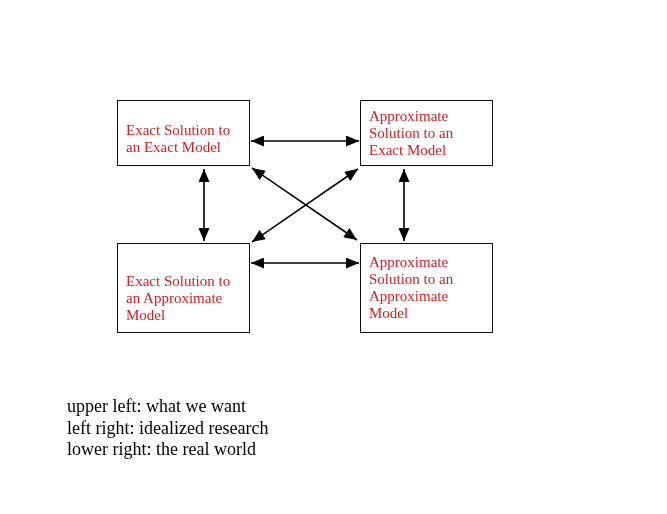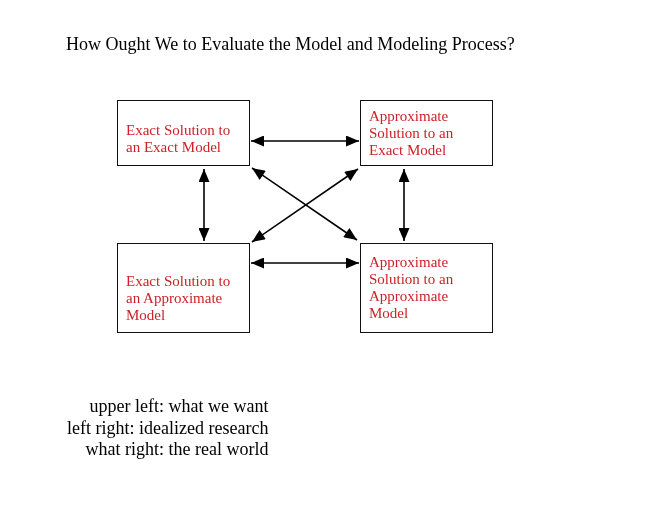--- a/index.html
+++ b/index.html
@@ -59,29 +59,27 @@
   .box.bl { left: 117px; top: 243px; width: 133px; height: 90px; padding-top: 20px; }
   .box.br { left: 360px; top: 243px; width: 133px; height: 90px; }
   .legend {
     position: absolute;
     left: 67px;
     top: 396px;
     font-size: 18px;
     line-height: 21.5px;
     color: #000000;
     white-space: nowrap;
-    text-align: right;
   }
 </style>
 </head>
 <body>
 
 <div class="slide">
 
-  <div class="title">How Ought We to Evaluate the Model and Modeling Process?</div>
 
   <div class="diagram">
 
     <svg class="arrows" viewBox="0 0 667 514" width="667" height="514">
       <defs>
         <marker id="ah" markerUnits="userSpaceOnUse" markerWidth="14" markerHeight="11" refX="13.5" refY="5.5" orient="auto-start-reverse">
           <path d="M0.5,0 L13.5,5.5 L0.5,11 z" fill="#000000"></path>
         </marker>
       </defs>
       <line x1="251" y1="141" x2="359" y2="141" stroke="#000000" stroke-width="1.6" marker-start="url(#ah)" marker-end="url(#ah)"></line>
@@ -114,16 +112,16 @@
 Solution to an
 Approximate
 Model</span>
     </div>
 
   </div>
 
   <div class="legend">
     <div class="legend-line">upper left: what we want</div>
     <div class="legend-line">left right: idealized research</div>
-    <div class="legend-line">what right: the real world</div>
+    <div class="legend-line">lower right: the real world</div>
   </div>
 
 </div>
 
 </body></html>

